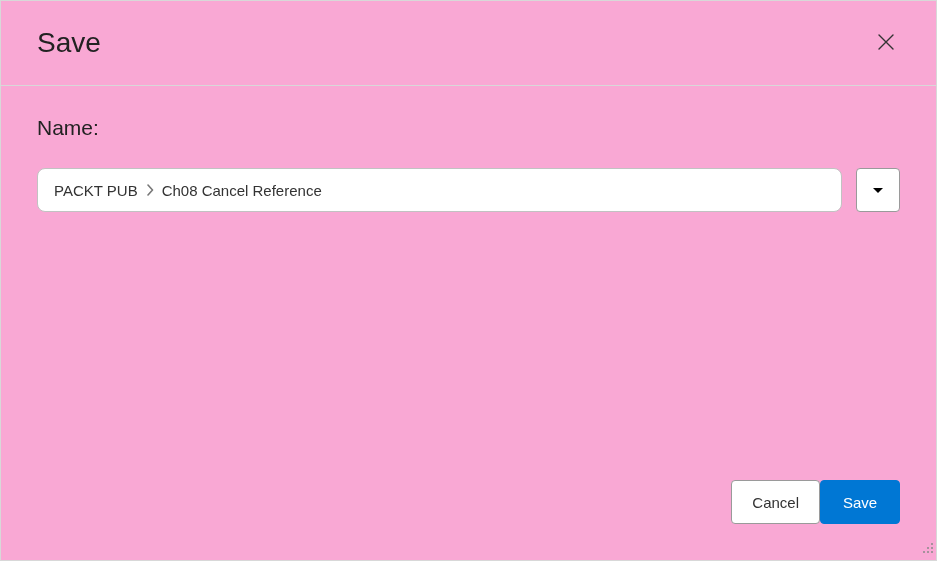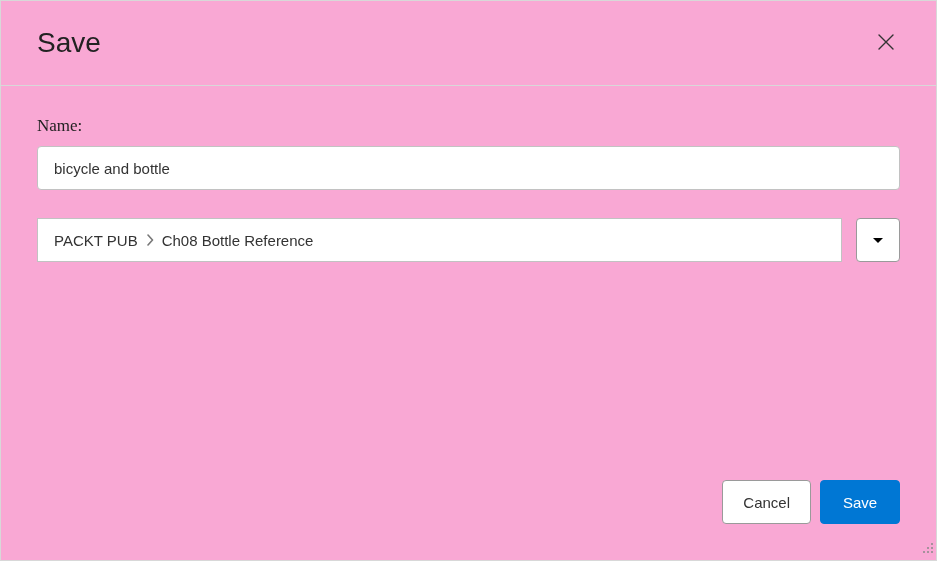--- a/index.html
+++ b/index.html
@@ -43,45 +43,44 @@
     }
     .dialog-body {
       padding: 30px 36px 20px 36px;
       flex: 1;
     }
     .field-group {
       margin-bottom: 28px;
     }
     .field-label {
       display: block;
-      font-size: 17px;
+      font-size: 21px;
       color: #222;
       margin-bottom: 10px;
-      font-family: Liberation Serif, serif;
     }
     .text-input {
       width: 100%;
       height: 44px;
       border: 1px solid #c2c2c2;
       border-radius: 4px;
       padding: 0 16px;
       font-size: 15px;
       color: #333;
       outline: none;
     }
     .location-row {
       display: flex;
       gap: 14px;
       align-items: stretch;
     }
     .breadcrumb-input {
       flex: 1;
       height: 44px;
       border: 1px solid #c2c2c2;
-      border-radius: 0;
+      border-radius: 8px;
       padding: 0 16px;
       display: flex;
       align-items: center;
       gap: 8px;
       font-size: 15px;
       color: #333;
       cursor: pointer;
       background: #fff;
     }
     .breadcrumb-sep {
@@ -98,21 +97,21 @@
       cursor: pointer;
       display: flex;
       align-items: center;
       justify-content: center;
       color: #000;
     }
     .dialog-footer {
       padding: 0 36px 36px 36px;
       display: flex;
       justify-content: flex-end;
-      gap: 9px;
+      gap: 0;
     }
     .btn {
       min-width: 80px;
       height: 44px;
       padding: 0 20px;
       border-radius: 4px;
       font-size: 15px;
       cursor: pointer;
       border: 1px solid transparent;
     }
@@ -145,33 +144,32 @@
         <svg width="20" height="20" viewBox="0 0 20 20">
             <path d="M3 3 L17 17 M17 3 L3 17" stroke="currentColor" stroke-width="1.4" fill="none" stroke-linecap="round"></path>
           </svg>
       </span>
     </button>
   </div>
 
   <div class="dialog-body">
     <div class="field-group">
       <label class="field-label">Name:</label>
-      <input type="text" class="text-input" value="bicycle and bottle" style="">
     </div>
 
     <div class="field-group">
       <div class="location-row">
         <div class="breadcrumb-input">
           <span>PACKT PUB</span>
           <span class="breadcrumb-sep">
             <svg width="8" height="12" viewBox="0 0 8 12">
                 <path d="M2 1 L6.5 6 L2 11" stroke="currentColor" stroke-width="1.6" fill="none" stroke-linecap="round" stroke-linejoin="round"></path>
               </svg>
           </span>
-          <span>Ch08 Bottle Reference</span>
+          <span>Ch08 Cancel Reference</span>
         </div>
         <button class="dropdown-btn">
           <span>
             <svg width="12" height="8" viewBox="0 0 12 8">
                 <path d="M1 1 L6 6 L11 1 Z" fill="currentColor"></path>
               </svg>
           </span>
         </button>
       </div>
     </div>

